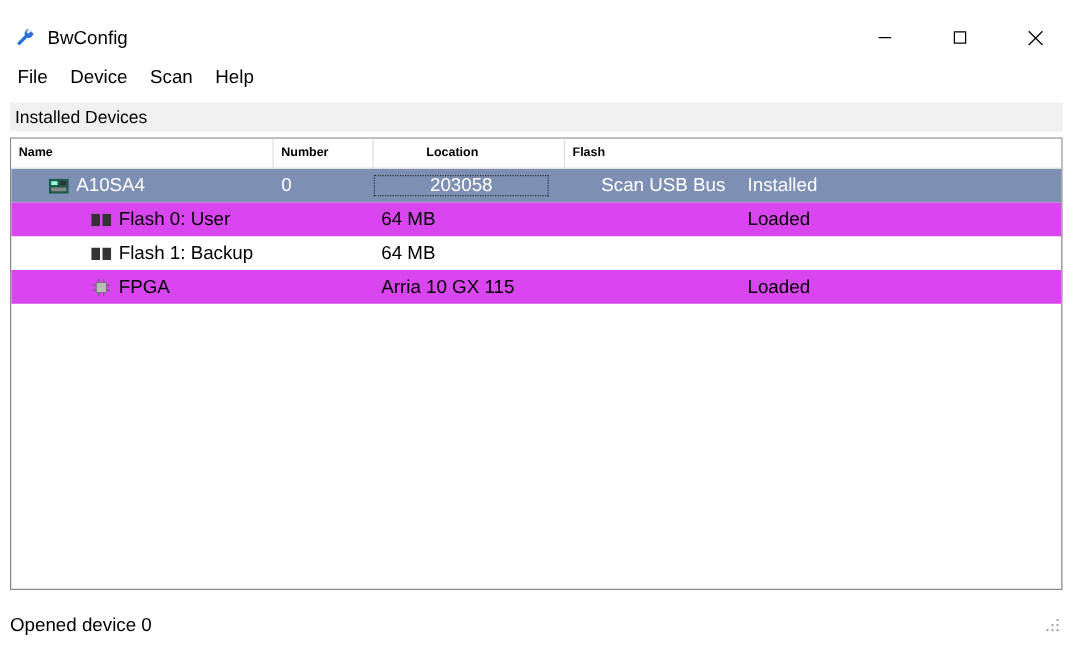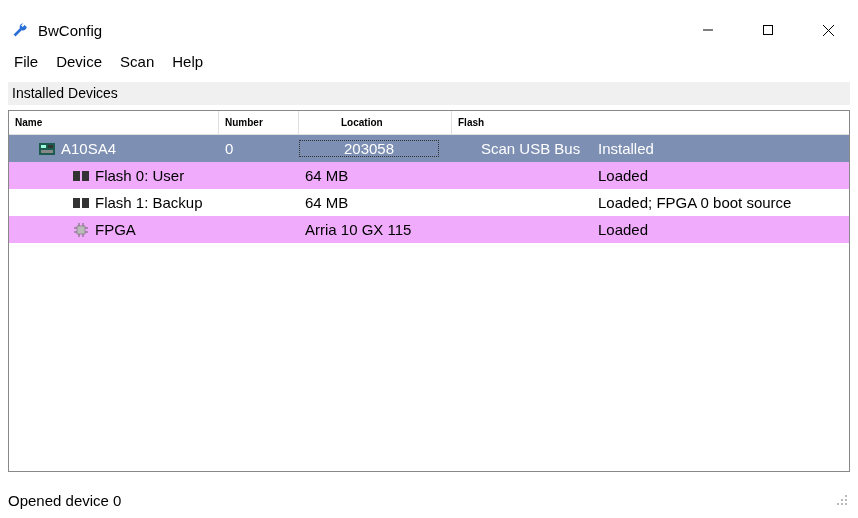--- a/index.html
+++ b/index.html
@@ -72,21 +72,21 @@
   .col-id     { width: 140px; }
   .col-loc    { width: 117px; margin-left: 36px; }
   .col-status { flex: 1; border-right: none; }
   .tbody { flex: 1; overflow: auto; }
   .tr {
     display: flex;
     align-items: center;
     height: 27px;
     font-size: 15px;
   }
-  .tr.alt { background: #f0abfc; }
+  .tr.alt { background: #d946ef; }
   .tr.selected { background: #7d8fb3; color: #fff; }
   .tr.selected .cell.dotted { outline: 1px dotted #333; outline-offset: -1px; text-align: center; }
   .cell { padding: 0 6px; overflow: hidden; white-space: nowrap; }
   .cell.name-cell { display: flex; align-items: center; gap: 6px; }
   .indent-0 { padding-left: 30px; }
   .indent-1 { padding-left: 64px; }
   .dev-icon {
     width: 16px; height: 14px;
     display: inline-flex; align-items: center; justify-content: center;
     flex-shrink: 0;
@@ -193,21 +193,20 @@
             <svg width="16" height="10">
               <rect x="0" y="0" width="7" height="10" fill="#333"></rect>
               <rect x="9" y="0" width="7" height="10" fill="#333"></rect>
             </svg>
           </span>
           <span>Flash 1: Backup</span>
         </div>
         <div class="cell col-number"></div>
         <div class="cell col-id">64 MB</div>
         <div class="cell col-loc"></div>
-        <div class="cell col-status">Loaded; FPGA 0 boot source</div>
       </div>
       <div class="tr alt">
         <div class="cell name-cell col-name indent-1">
           <span class="dev-icon">
             <svg width="14" height="14">
               <rect x="3" y="3" width="8" height="8" fill="#bbb" stroke="#666" stroke-width="0.5"></rect>
               <line x1="0" y1="5" x2="3" y2="5" stroke="#666"></line>
               <line x1="0" y1="9" x2="3" y2="9" stroke="#666"></line>
               <line x1="11" y1="5" x2="14" y2="5" stroke="#666"></line>
               <line x1="11" y1="9" x2="14" y2="9" stroke="#666"></line>

